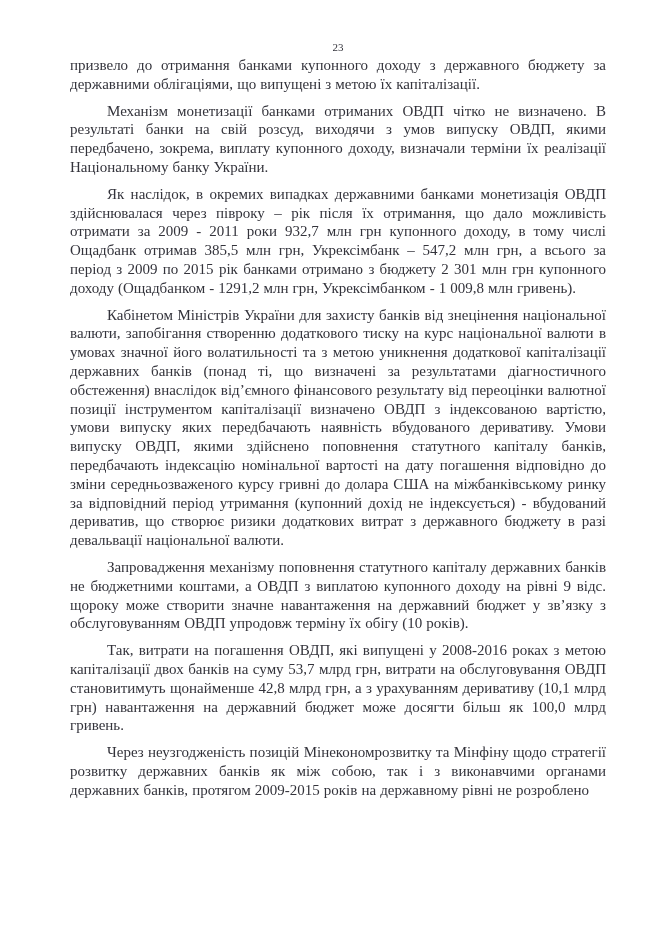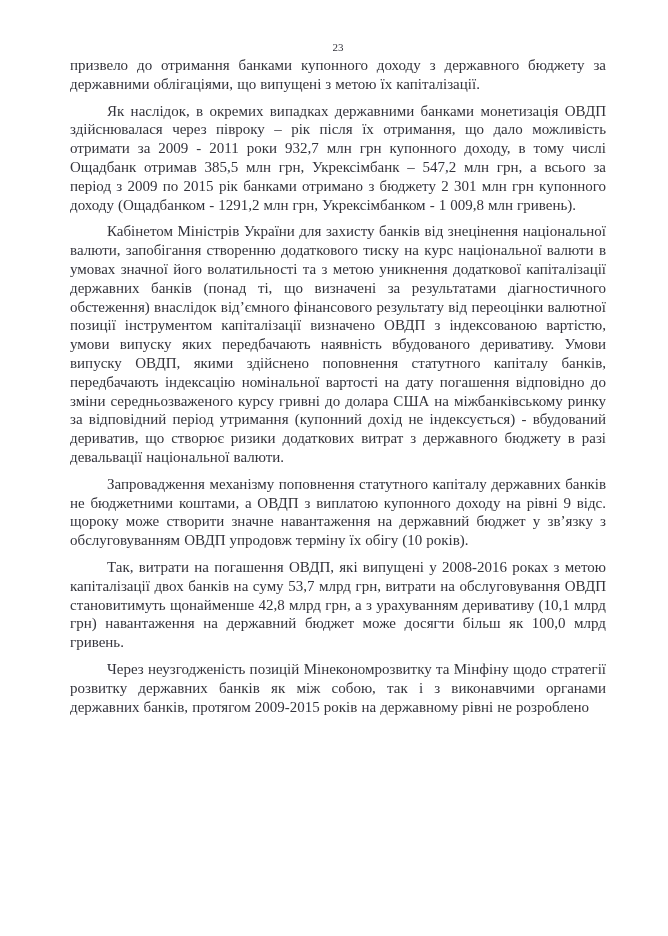--- a/index.html
+++ b/index.html
@@ -56,19 +56,20 @@
   }
 </style>
 </head>
 <body>
 
 <div class="page">
   <div class="page-number">23</div>
 
   <div class="body-text">
     <p class="no-indent">призвело до отримання банками купонного доходу з державного бюджету за державними облігаціями, що випущені з метою їх капіталізації.</p>
+    <p>Механізм монетизації банками отриманих ОВДП чітко не визначено. В результаті банки на свій розсуд, виходячи з умов випуску ОВДП, якими передбачено, зокрема, виплату купонного доходу, визначали терміни їх реалізації Національному банку України.</p>
     <p>Як наслідок, в окремих випадках державними банками монетизація ОВДП здійснювалася через півроку – рік після їх отримання, що дало можливість отримати за 2009 - 2011 роки 932,7 млн грн купонного доходу, в тому числі Ощадбанк отримав 385,5 млн грн, Укрексімбанк – 547,2 млн грн, а всього за період з 2009 по 2015 рік банками отримано з бюджету 2&nbsp;301 млн грн купонного доходу (Ощадбанком - 1291,2 млн грн, Укрексімбанком - 1&nbsp;009,8 млн гривень).</p>
     <p>Кабінетом Міністрів України для захисту банків від знецінення національної валюти, запобігання створенню додаткового тиску на курс національної валюти в умовах значної його волатильності та з метою уникнення додаткової капіталізації державних банків (понад ті, що визначені за результатами діагностичного обстеження) внаслідок від’ємного фінансового результату від переоцінки валютної позиції інструментом капіталізації визначено ОВДП з індексованою вартістю, умови випуску яких передбачають наявність вбудованого деривативу. Умови випуску ОВДП, якими здійснено поповнення статутного капіталу банків, передбачають індексацію номінальної вартості на дату погашення відповідно до зміни середньозваженого курсу гривні до долара США на міжбанківському ринку за відповідний період утримання (купонний дохід не індексується) - вбудований дериватив, що створює ризики додаткових витрат з державного бюджету в разі девальвації національної валюти.</p>
     <p>Запровадження механізму поповнення статутного капіталу державних банків не бюджетними коштами, а ОВДП з виплатою купонного доходу на рівні 9 відс. щороку може створити значне навантаження на державний бюджет у зв’язку з обслуговуванням ОВДП упродовж терміну їх обігу (10 років).</p>
     <p>Так, витрати на погашення ОВДП, які випущені у 2008-2016 роках з метою капіталізації двох банків на суму 53,7 млрд грн, витрати на обслуговування ОВДП становитимуть щонайменше 42,8 млрд грн, а з урахуванням деривативу (10,1 млрд грн) навантаження на державний бюджет може досягти більш як 100,0 млрд гривень.</p>
     <p>Через неузгодженість позицій Мінекономрозвитку та Мінфіну щодо стратегії розвитку державних банків як між собою, так і з виконавчими органами державних банків, протягом 2009-2015 років на державному рівні не розроблено</p>
   </div>
 </div>
 
 </body></html>

